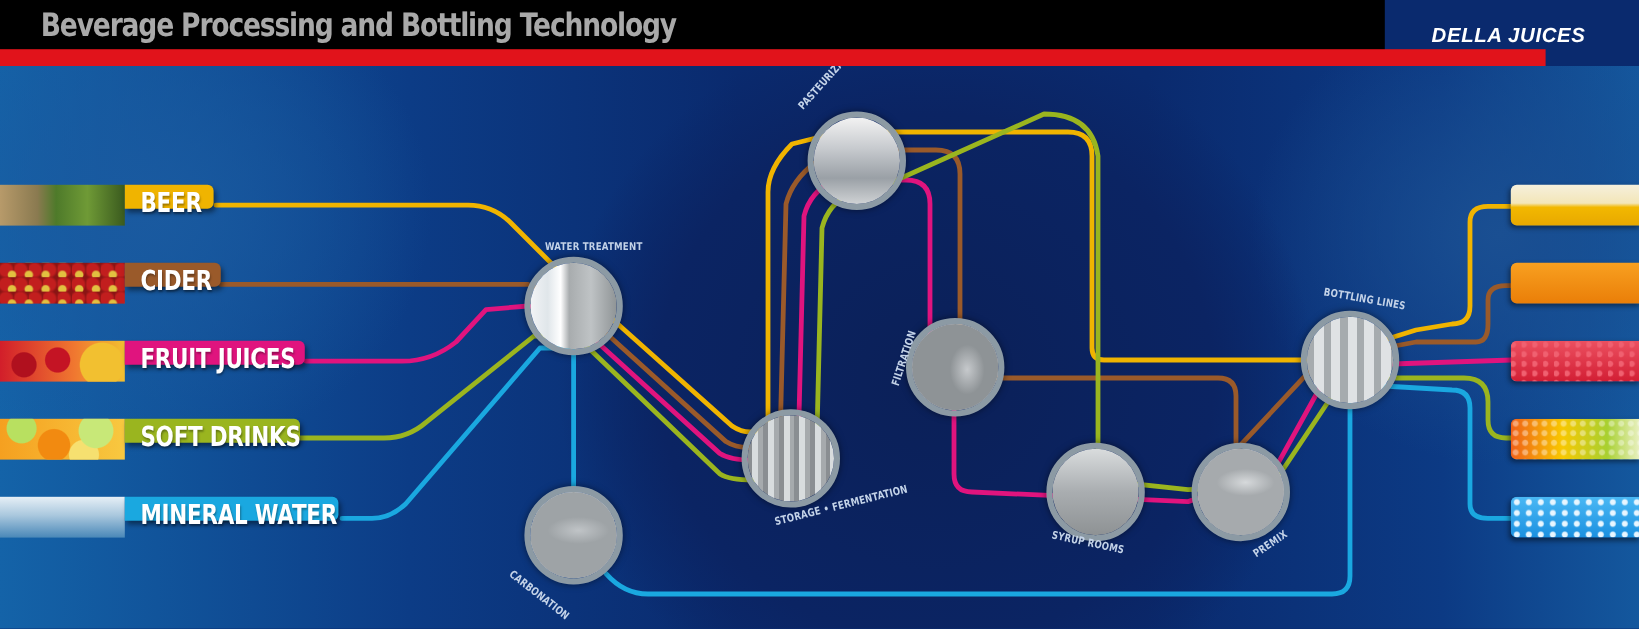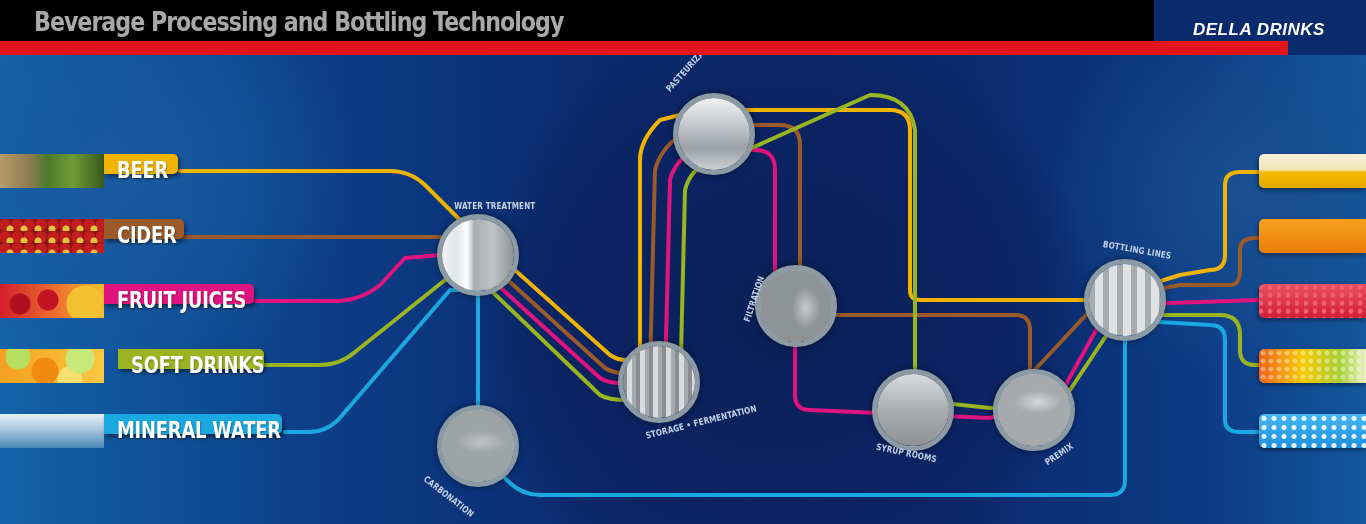--- a/index.html
+++ b/index.html
@@ -24,21 +24,21 @@
   .out { position:absolute; left:1259px; width:107px; height:34px; border-radius:5px 0 0 5px; box-shadow:-1px 2px 4px rgba(0,0,0,0.45); }
   .node { position:absolute; width:72px; height:72px; border-radius:50%; border:5px solid #8c9aa4; box-shadow:0 0 6px rgba(0,0,0,0.5); overflow:hidden; }
   .node .inner { position:absolute; inset:0; }
   .lbl { position:absolute; font-family:"DejaVu Sans", sans-serif; font-weight:bold; font-size:9px; color:#c4d3e8; transform:scaleX(0.8); white-space:nowrap; letter-spacing:0.2px; }
 </style>
 </head>
 <body>
 
 <div class="header">
   <div class="title">Beverage Processing and Bottling Technology</div>
-  <div class="logo">DELLA DRINKS</div>
+  <div class="logo">DELLA JUICES</div>
 </div>
 <div class="redbar"></div>
 <div class="groupbar">
     <span>GROUP</span>
   </div>
 
 <div class="stage">
   <svg class="lines" width="1366" height="469" viewBox="0 55 1366 469" fill="none" stroke-width="4" stroke-linecap="round" stroke-linejoin="round">
 
     <path d="M180,171 L390,171 Q410,171 425,185 L470,230 L610,355 Q625,365 640,355 L640,160 Q640,140 660,120 L700,110 L890,110 Q910,110 910,130 L910,290 Q910,300 920,300 L1100,300 L1180,275 L1210,270 Q1225,270 1225,255 L1225,185 Q1225,172 1240,172 L1262,172" stroke="#f0b400"></path>
@@ -65,21 +65,21 @@
       </div>
   </div>
   <div class="src" style="top:229px;">
     <div class="photo" style="background:radial-gradient(circle at 20px 20px,#b0101e 10px,transparent 11px),radial-gradient(circle at 48px 16px,#c41424 10px,transparent 11px),radial-gradient(circle at 85px 20px,#f2c030 18px,transparent 19px),linear-gradient(90deg,#d21e2a,#f07830 60%,#f2c030);"></div>
     <div class="tag" style="width:150px;background:#e0147e;">
         <span>FRUIT JUICES</span>
       </div>
   </div>
   <div class="src" style="top:294px;">
     <div class="photo" style="background:radial-gradient(circle at 18px 8px,#b8e060 12px,transparent 13px),radial-gradient(circle at 45px 22px,#f28a10 13px,transparent 14px),radial-gradient(circle at 80px 10px,#c8e878 14px,transparent 15px),radial-gradient(circle at 70px 30px,#f6e070 12px,transparent 13px),linear-gradient(90deg,#f5a020,#f8c840);"></div>
-    <div class="tag" style="width:146px;background:#9ab51f;margin-left:14px;">
+    <div class="tag" style="width:146px;background:#9ab51f;">
         <span>SOFT DRINKS</span>
       </div>
   </div>
   <div class="src" style="top:359px;">
     <div class="photo" style="background:linear-gradient(180deg,#e6eff6 0%,#aac8de 45%,#4a88b8 100%);"></div>
     <div class="tag" style="width:178px;background:#1aa8e0;text-decoration:underline;">
         <span>MINERAL WATER</span>
       </div>
   </div>
 

